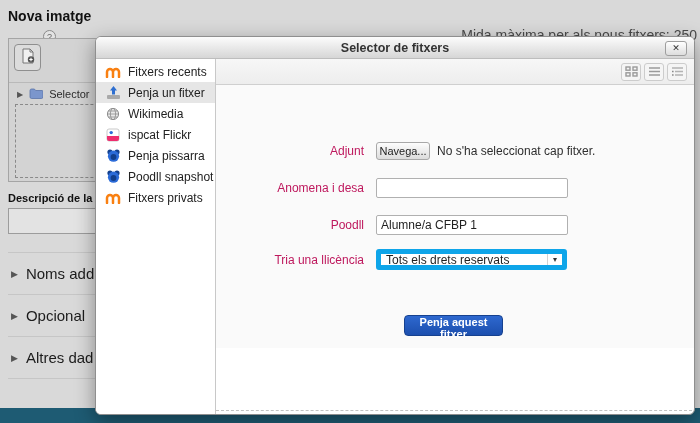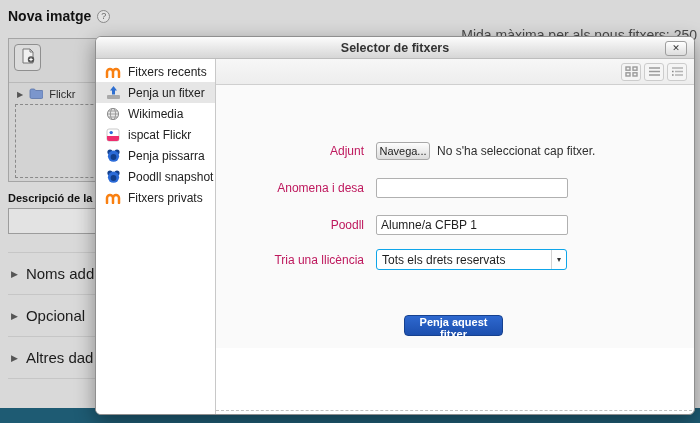--- a/index.html
+++ b/index.html
@@ -1,21 +1,21 @@
 <!DOCTYPE html>
 <html><head>
 <meta charset="utf-8">
 <style>
   * { margin:0; padding:0; box-sizing:border-box; }
   html,body { width:700px; height:423px; overflow:hidden; }
   body { font-family:"Liberation Sans", sans-serif; background:#d9d9d9; position:relative; }
 
   
   .page { position:absolute; inset:0; }
-  .page-heading { position:absolute; left:8px; top:8px; display:flex; align-items:center; gap:6px; }
+  .page-heading { position:absolute; left:8px; top:8px; display:flex; align-items:center; gap:6px;flex-direction:column; }
   .page-heading h1 { font-size:14px; font-weight:bold; color:#111; }
   .help-badge { width:13px; height:13px; border:1px solid #8a8a8a; border-radius:50%;
     font-size:9px; color:#666; display:flex; align-items:center; justify-content:center; background:#e3e3e3; }
   .maxsize-note { position:absolute; right:3px; top:27px; font-size:14px; color:#4a4a4a; white-space:nowrap; }
 
   .fm-box { position:absolute; left:8px; top:38px; width:218px; height:144px;
     background:#d3d3d3; border:1px solid #a5a5a5; }
   .fm-toolbar { position:absolute; left:5px; top:5px; }
   .fm-addfile-btn { width:27px; height:27px; border:1px solid #8f8f8f; border-radius:4px;
     background:#dcdcdc; display:flex; align-items:center; justify-content:center; }
@@ -71,21 +71,21 @@
   .row-llic     { top:190px; }
 
   .browse-btn { position:absolute; left:160px; top:2px; width:54px; height:18px;
     background:linear-gradient(#fdfdfd,#dcdcdc); border:1px solid #a8a8a8; border-radius:3px;
     font-size:11px; color:#222; font-family:"Liberation Sans",sans-serif; }
   .nofile-text { position:absolute; left:221px; top:0; font-size:12px; color:#2e2e2e; line-height:22px; white-space:nowrap; }
   .text-input { position:absolute; left:160px; top:1px; width:192px; height:20px;
     background:#fff; border:1px solid #b0b0b0; border-radius:2px; font-size:12px; color:#1f1f1f;
     padding:0 4px; font-family:"Liberation Sans",sans-serif; }
   .select-box { position:absolute; left:160px; top:0; width:191px; height:21px; background:#fff;
-    border:1px solid #0ea5e9; border-radius:3px; display:flex; align-items:center; cursor:pointer;justify-content:center; }
+    border:5px solid #0ea5e9; border-radius:3px; display:flex; align-items:center; cursor:pointer;justify-content:center; }
   .select-value { flex:1; font-size:12px; color:#1f1f1f; padding-left:5px; white-space:nowrap; overflow:hidden; }
   .select-arrow { flex:0 0 15px; height:100%; border-left:1px solid #d2d2d2; display:flex;
     align-items:center; justify-content:center; font-size:8px; color:#333; }
 
   .submit-btn { position:absolute; left:188px; top:256px; width:99px; height:21px;
     background:linear-gradient(#2e68cf,#1c4fae); border:1px solid #16418f; border-radius:4px;
     color:#fff; font-size:11px; font-weight:bold; font-family:"Liberation Sans",sans-serif; }
   .drop-hint { position:absolute; left:0; right:2px; bottom:3px; border-top:1px dashed #c3c3c3; height:0; }
 </style>
 </head>
@@ -113,21 +113,21 @@
         </span>
       </div>
     </div>
     <div class="fm-tree-row">
       <span class="expander">▶</span>
       <span>
         <svg width="14" height="11" viewBox="0 0 14 11">
             <path d="M1 2.5C1 1.7 1.6 1 2.4 1h3l1.2 1.5H13c.6 0 1 .5 1 1V9c0 .8-.6 1.5-1.4 1.5H2.4C1.6 10.5 1 9.8 1 9z" fill="#7b96cc" stroke="#5a73a8" stroke-width="0.8"></path>
           </svg>
       </span>
-      <span>Flickr</span>
+      <span>Selector</span>
     </div>
     <div class="fm-dropzone"></div>
   </div>
 
   <div class="desc-label">Descripció de la</div>
   <div class="desc-input"></div>
 
   <div class="sections">
     <div class="section-row">
       <span class="expander">▶</span>

